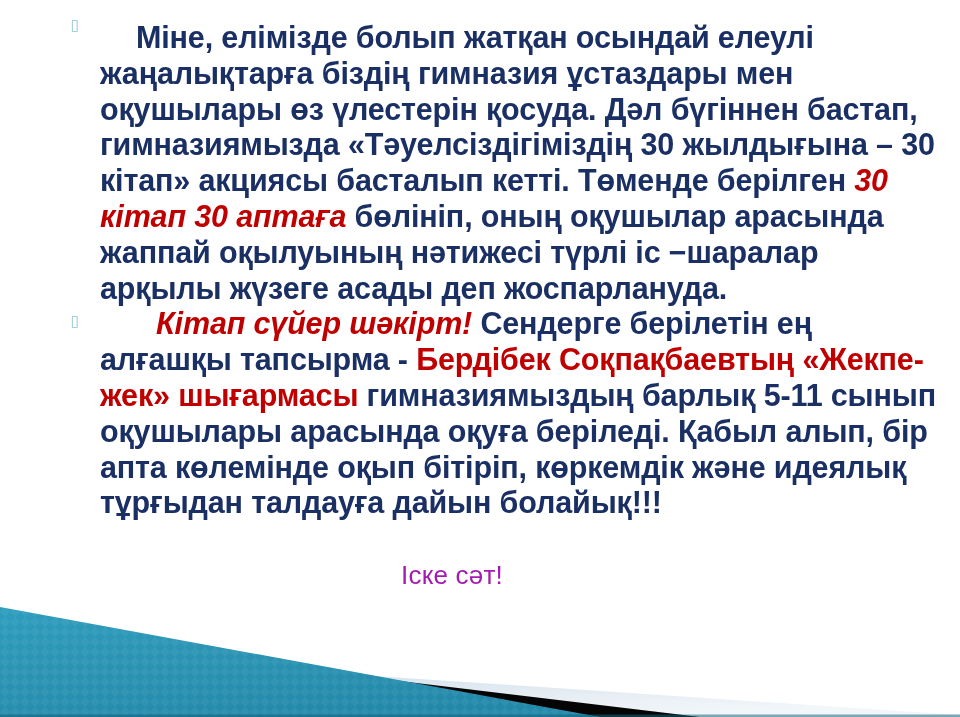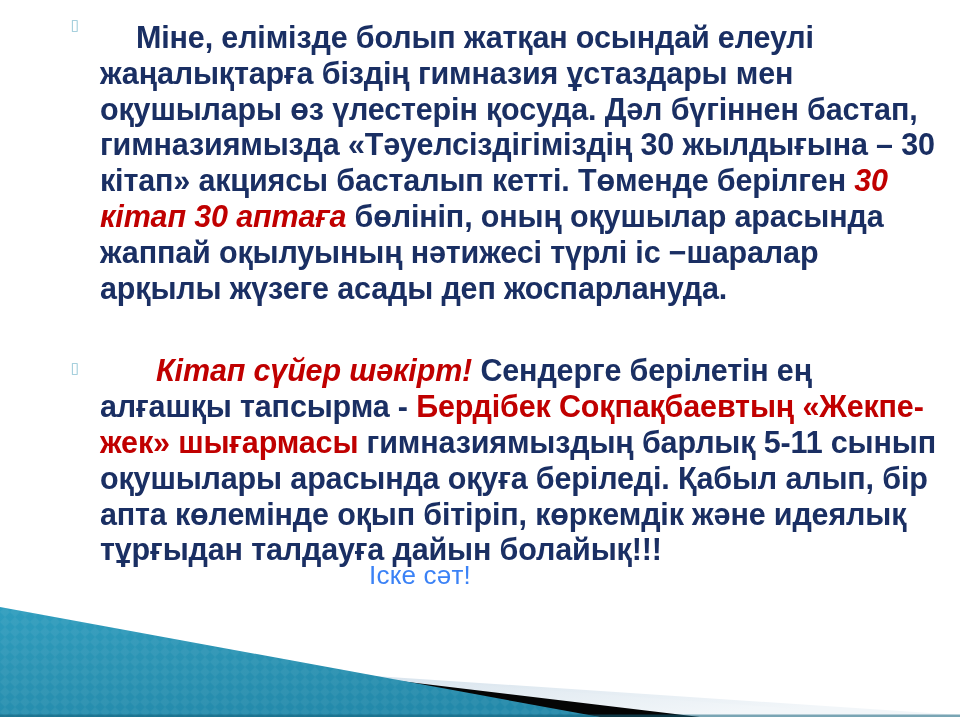--- a/index.html
+++ b/index.html
@@ -62,45 +62,46 @@
   }
 
   
   #para-1 { top: 0px; }
   #para-1 .bullet { top: 18px; }
   #para-1 .ptext { padding-top: 20px; }
 
   
   #para-2 { top: 0px; }
   #para-2 .bullet { top: 8px; }
-  #para-2 .ptext { text-indent: 56px; margin-top: 47px; }
+  #para-2 .ptext { text-indent: 56px; }
 
   .em-red {
     color: #C00000;
     font-style: italic;
     font-weight: bold;
   }
   .red {
     color: #C00000;
     font-weight: bold;
     font-style: normal;
   }
 
   
   #closing {
     position: absolute;
     left: 0;
     top: 559px;
     width: 840px;
     text-align: center;
-    color: #3b82f6;
+    color: #a21caf;
     font-size: 26px;
     font-weight: normal;
     line-height: 32px;
     letter-spacing: 0.2px;
+    padding-left: 32px;
   }
 
   
   #footer-deco {
     position: absolute;
     left: 0;
     bottom: 0;
     width: 960px;
     height: 130px;
     pointer-events: none;

